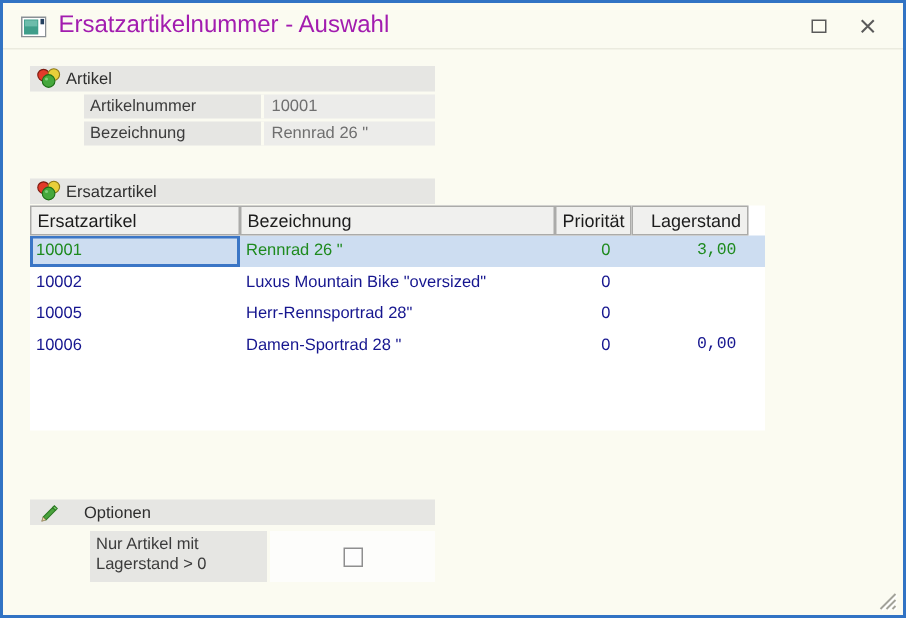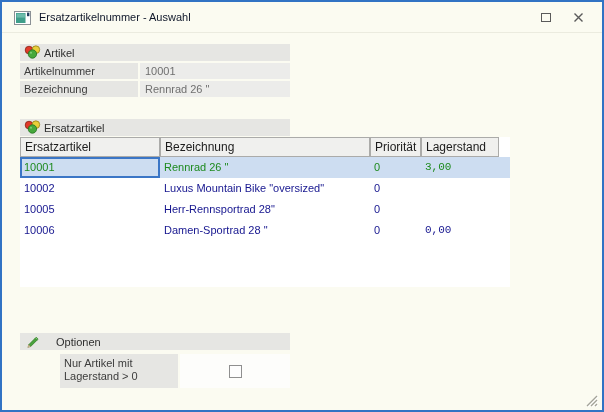--- a/index.html
+++ b/index.html
@@ -1,37 +1,37 @@
 <!DOCTYPE html>
 <html><head>
 <meta charset="utf-8">
 <style>
   html,body{margin:0;padding:0;background:#d7d7d7;font-family:"Liberation Sans",sans-serif;}
   .win{position:relative;width:604px;height:412px;box-sizing:border-box;border:2px solid #3173c4;background:#fbfbf1;overflow:hidden;}
   
   .titlebar{position:absolute;left:0;top:0;right:0;height:30px;display:flex;align-items:center;background:#fbfbf1;border-bottom:1px solid #ebebdf;}
   .titlebar .app-icon{margin:0 8px 0 12px;width:17px;height:15px;flex:0 0 auto;}
-  .titlebar .title{font-size:11px;color:#0f172a;flex:1 1 auto;white-space:nowrap;}
+  .titlebar .title{font-size:16px;color:#a21caf;flex:1 1 auto;white-space:nowrap;}
   .winbtn{width:24px;height:22px;display:flex;align-items:center;justify-content:center;margin-right:8px;cursor:default;}
   .maxglyph{width:10px;height:9px;border:1px solid #5a5a5a;box-sizing:border-box;}
   
   .group-header{position:absolute;left:18px;width:270px;height:17px;background:#e6e6e3;display:flex;align-items:center;padding-left:4px;box-sizing:border-box;}
   .group-header .gicon{width:17px;height:15px;margin-right:3px;flex:0 0 auto;}
   .group-header .gtext{font-size:11px;color:#2e2e2e;}
   .field-row{position:absolute;left:18px;width:270px;height:16px;display:flex;}
-  .field-label{width:120px;background:#e6e6e3;font-size:11px;color:#3c3c3c;line-height:16px;padding-left:4px;box-sizing:border-box;border-right:2px solid #fbfbf1;}
+  .field-label{width:120px;background:#e6e6e3;font-size:11px;color:#3c3c3c;line-height:16px;padding-left:4px;box-sizing:border-box;border-right:2px solid #fbfbf1;margin-left:36px;}
   .field-value{flex:1;background:#ececea;font-size:11px;color:#6f6f6f;line-height:16px;padding-left:5px;box-sizing:border-box;}
   
   .table{position:absolute;left:18px;top:135px;width:490px;height:150px;background:#ffffff;}
   .thead{display:flex;height:20px;}
   .th{box-sizing:border-box;background:#f0f0ee;border:1px solid #ababa9;font-size:12px;color:#1c1c1c;line-height:18px;padding:0 4px;overflow:hidden;white-space:nowrap;}
   .trow{display:flex;height:21px;}
   .td{box-sizing:border-box;font-size:11px;line-height:21px;padding:0 4px;overflow:hidden;white-space:nowrap;color:#16168f;}
   .w1{width:140px;} .w2{width:210px;} .w3{width:51px;} .w4{width:78px;}
-  .ar{text-align:left;}
+  .ar{text-align:right;}
   .td.w3{padding-right:14px;} .td.w4{padding-right:8px;font-family:Liberation Mono, monospace;}
   .trow.selected{background:#cdddf1;}
   .trow.selected .td{color:#1e8a1e;}
   .trow.selected .td.w1{box-shadow:inset 0 0 0 2px #3b76c6;}
   
   .opt-row{position:absolute;left:18px;top:352px;width:270px;height:34px;display:flex;}
   .opt-label{width:120px;background:#e6e6e3;font-size:11px;color:#3c3c3c;padding:3px 0 0 4px;box-sizing:border-box;line-height:13px;border-right:2px solid #fbfbf1;margin-left:40px;}
   .opt-value{flex:1;background:#fdfdfb;display:flex;align-items:center;justify-content:center;}
   .checkbox{width:13px;height:13px;box-sizing:border-box;border:1px solid #8f8f8f;background:#fdfdfd;position:relative;}
   

